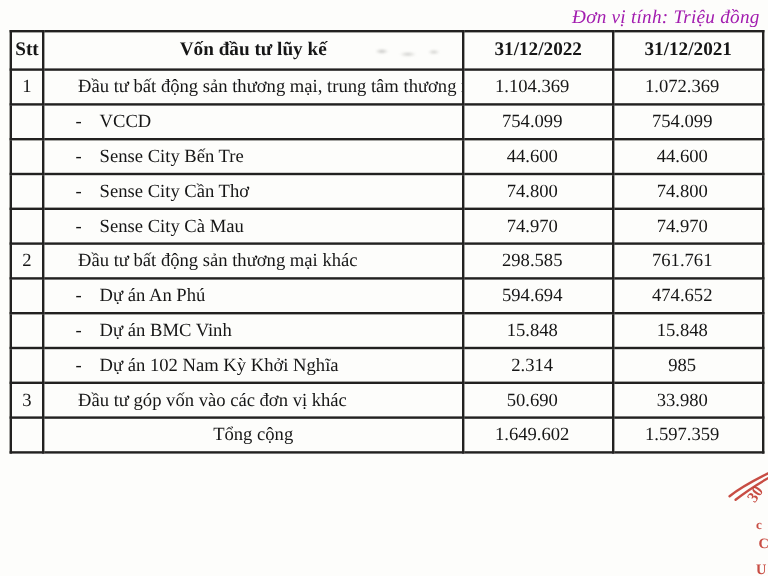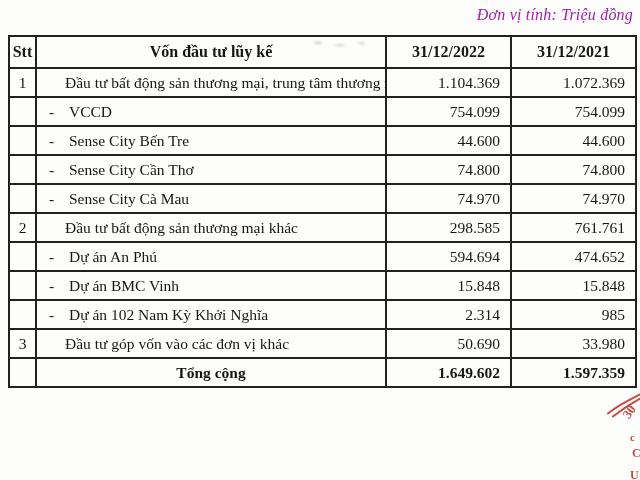--- a/index.html
+++ b/index.html
@@ -8,38 +8,38 @@
     background:#fdfdfb;
     font-family:"Liberation Serif","DejaVu Serif",serif;
     color:#161616;
   }
   .unit-label{
     position:absolute;top:6px;right:7px;
     font-style:italic;font-size:16px;color:#a21caf;
     letter-spacing:.2px;
   }
   table.invest{
-    position:absolute;left:8px;top:35px;
+    position:absolute;left:8px;top:25px;
     width:627px;border-collapse:collapse;table-layout:fixed;
   }
   .invest th,.invest td{
     border:2px solid #222120;
     font-size:15.5px;line-height:1.1;
     padding:0;vertical-align:middle;
     overflow:hidden;white-space:nowrap;
   }
   .invest thead th{height:30px;font-weight:bold;text-align:center;font-size:16px;}
   .invest tbody tr{height:29px;}
   td.stt{text-align:center;}
   td.name{padding-left:4px;}
   td.name .dash{display:inline-block;width:20px;padding-left:4px;visibility:hidden;}
-  tr.indent td.name{padding-left:8px;}
+  tr.indent td.name{padding-left:22px;}
   tr.indent td.name .dash{visibility:visible;}
-  td.num{text-align:right;padding-right:10px;}
-  tr.total td{font-weight:bold;}
+  td.num{text-align:center;padding-right:10px;}
+  tr.total td{font-weight:normal;}
   tr.total td.name{text-align:center;padding-left:0;}
   
   .smudge{
     position:absolute;left:312px;top:38px;width:62px;height:12px;
     background:
       radial-gradient(ellipse 8px 3px at 10% 40%, rgba(120,120,115,.45), transparent 70%),
       radial-gradient(ellipse 10px 3px at 45% 60%, rgba(130,130,125,.4), transparent 70%),
       radial-gradient(ellipse 7px 3px at 80% 45%, rgba(125,125,120,.38), transparent 70%);
     filter:blur(1px);
     pointer-events:none;

